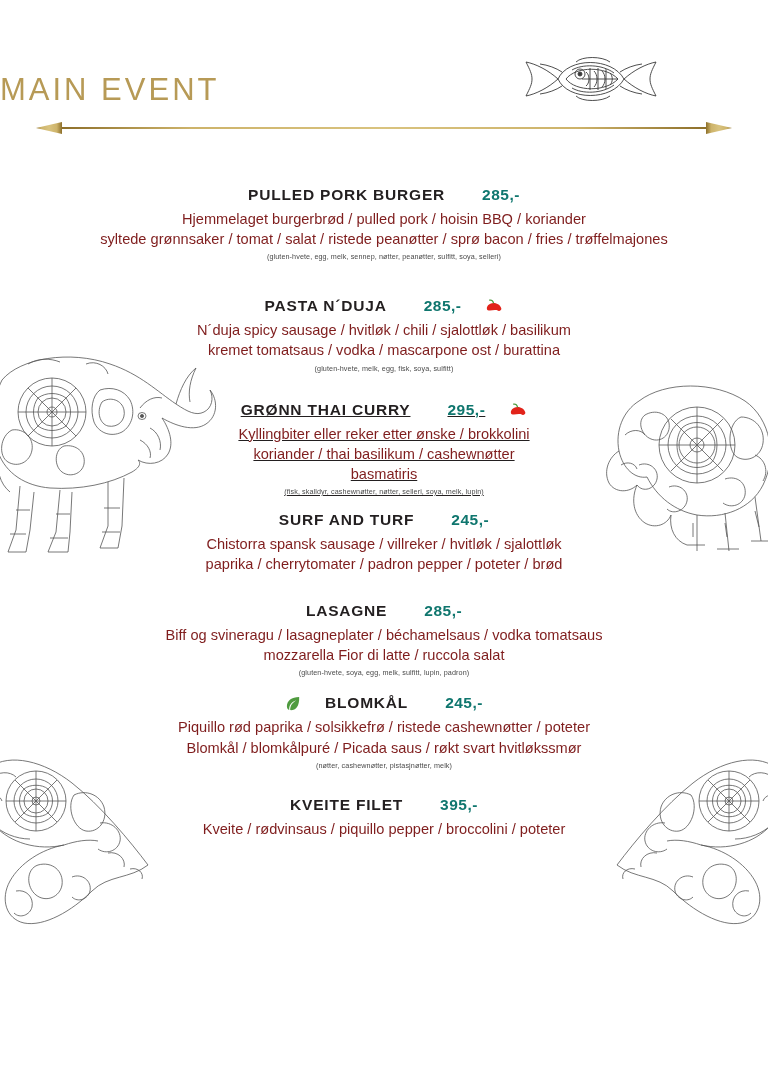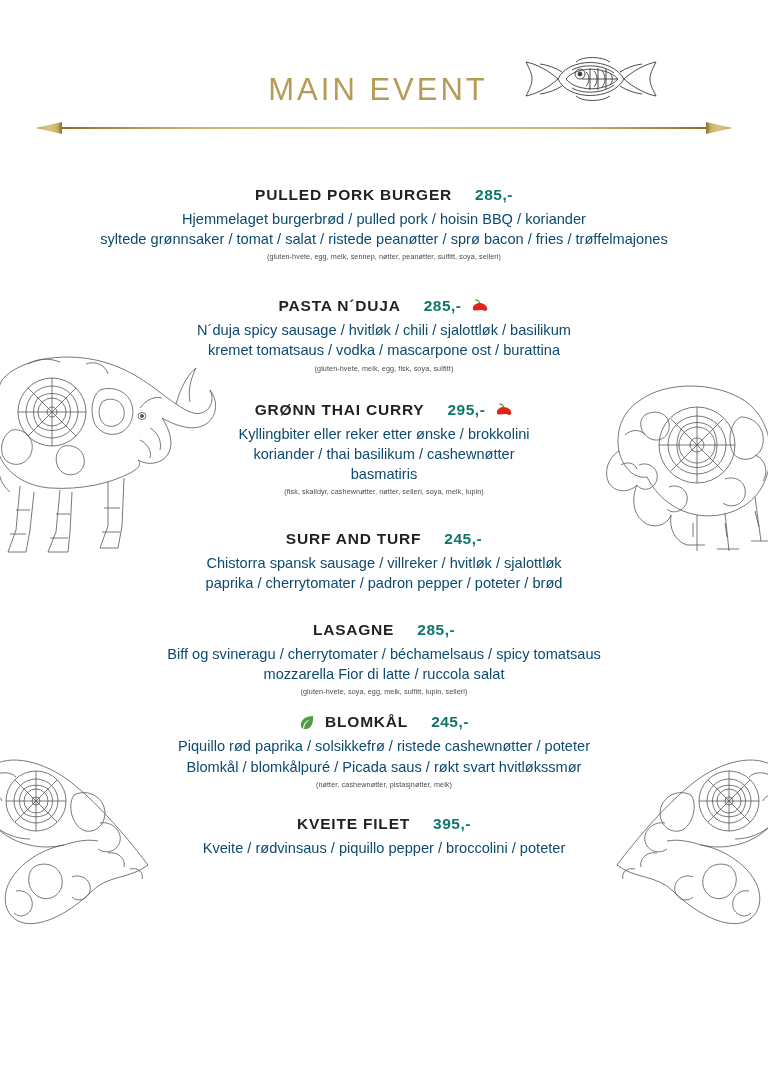--- a/index.html
+++ b/index.html
@@ -22,21 +22,20 @@
     top: 0;
     left: 0;
     width: 768px;
     height: 150px;
   }
   .menu-title {
     position: absolute;
     top: 72px;
     left: 0;
     width: 756px;
-    text-align: center;
     font-size: 31px;
     letter-spacing: 3px;
     color: #b79a56;
     font-weight: 400;
   }
   .fish-mark {
     position: absolute;
     top: 48px;
     left: 520px;
     width: 140px;
@@ -69,55 +68,55 @@
   }
   .item {
     width: 768px;
     text-align: center;
     margin-bottom: 16px;
   }
   .item-head {
     display: flex;
     align-items: center;
     justify-content: center;
-    gap: 9px;
+    gap: 23px;
     margin-bottom: 5px;
   }
   .item-name {
     font-size: 15.5px;
     font-weight: 700;
     letter-spacing: 0.8px;
     color: #231f20;
   }
   .item-price {
     font-size: 15.5px;
     font-weight: 700;
     letter-spacing: 0.5px;
     color: #0f766e;
     margin-left: 14px;
   }
   .item-desc {
     font-size: 14.6px;
     line-height: 1.38;
-    color: #0c4a6e;
+    color: #7f1d1d;
     font-weight: 300;
   }
   .item-allergens {
     font-size: 7.2px;
     color: #4a4a4a;
     margin-top: 3px;
     letter-spacing: 0.1px;
   }
   .chili-icon { width: 19px; height: 14px; display: inline-block; }
   .leaf-icon { width: 17px; height: 17px; display: inline-block; }
 
   
   .i0 { margin-bottom: 36px; }
   .i1 { margin-bottom: 28px; }
-  .i2 { margin-bottom: 34px; }
+  .i2 { margin-bottom: 15px; text-decoration: underline; }
   .i3 { margin-bottom: 28px; }
   .i4 { margin-bottom: 17px; }
   .i5 { margin-bottom: 26px; }
 </style>
 </head>
 <body>
 
 <div class="header">
 
   <div class="menu-title">MAIN EVENT</div>
@@ -318,23 +317,23 @@
     </div>
     <div class="item-desc">Chistorra spansk sausage / villreker / hvitløk / sjalottløk</div>
     <div class="item-desc">paprika / cherrytomater / padron pepper / poteter / brød</div>
   </div>
 
   <div class="item i4">
     <div class="item-head">
       <span class="item-name">LASAGNE</span>
       <span class="item-price">285,-</span>
     </div>
-    <div class="item-desc">Biff og svineragu / cherrytomater / béchamelsaus / spicy tomatsaus</div>
+    <div class="item-desc">Biff og svineragu / lasagneplater / béchamelsaus / vodka tomatsaus</div>
     <div class="item-desc">mozzarella Fior di latte / ruccola salat</div>
-    <div class="item-allergens">(gluten-hvete, soya, egg, melk, sulfitt, lupin, selleri)</div>
+    <div class="item-allergens">(gluten-hvete, soya, egg, melk, sulfitt, lupin, padron)</div>
   </div>
 
   <div class="item i5">
     <div class="item-head">
       <svg class="leaf-icon" viewBox="0 0 18 18">
         <path d="M15 2 C7 2, 2 6, 2 12 C2 14, 3 15.5, 4.5 16 C4 11, 7 7, 12 5.5 C8 8, 5.5 11, 5.5 16 C11 16.5, 15.5 12, 15 2 Z" fill="#4f9b3f"></path>
       </svg>
       <span class="item-name">BLOMKÅL</span>
       <span class="item-price">245,-</span>
     </div>

